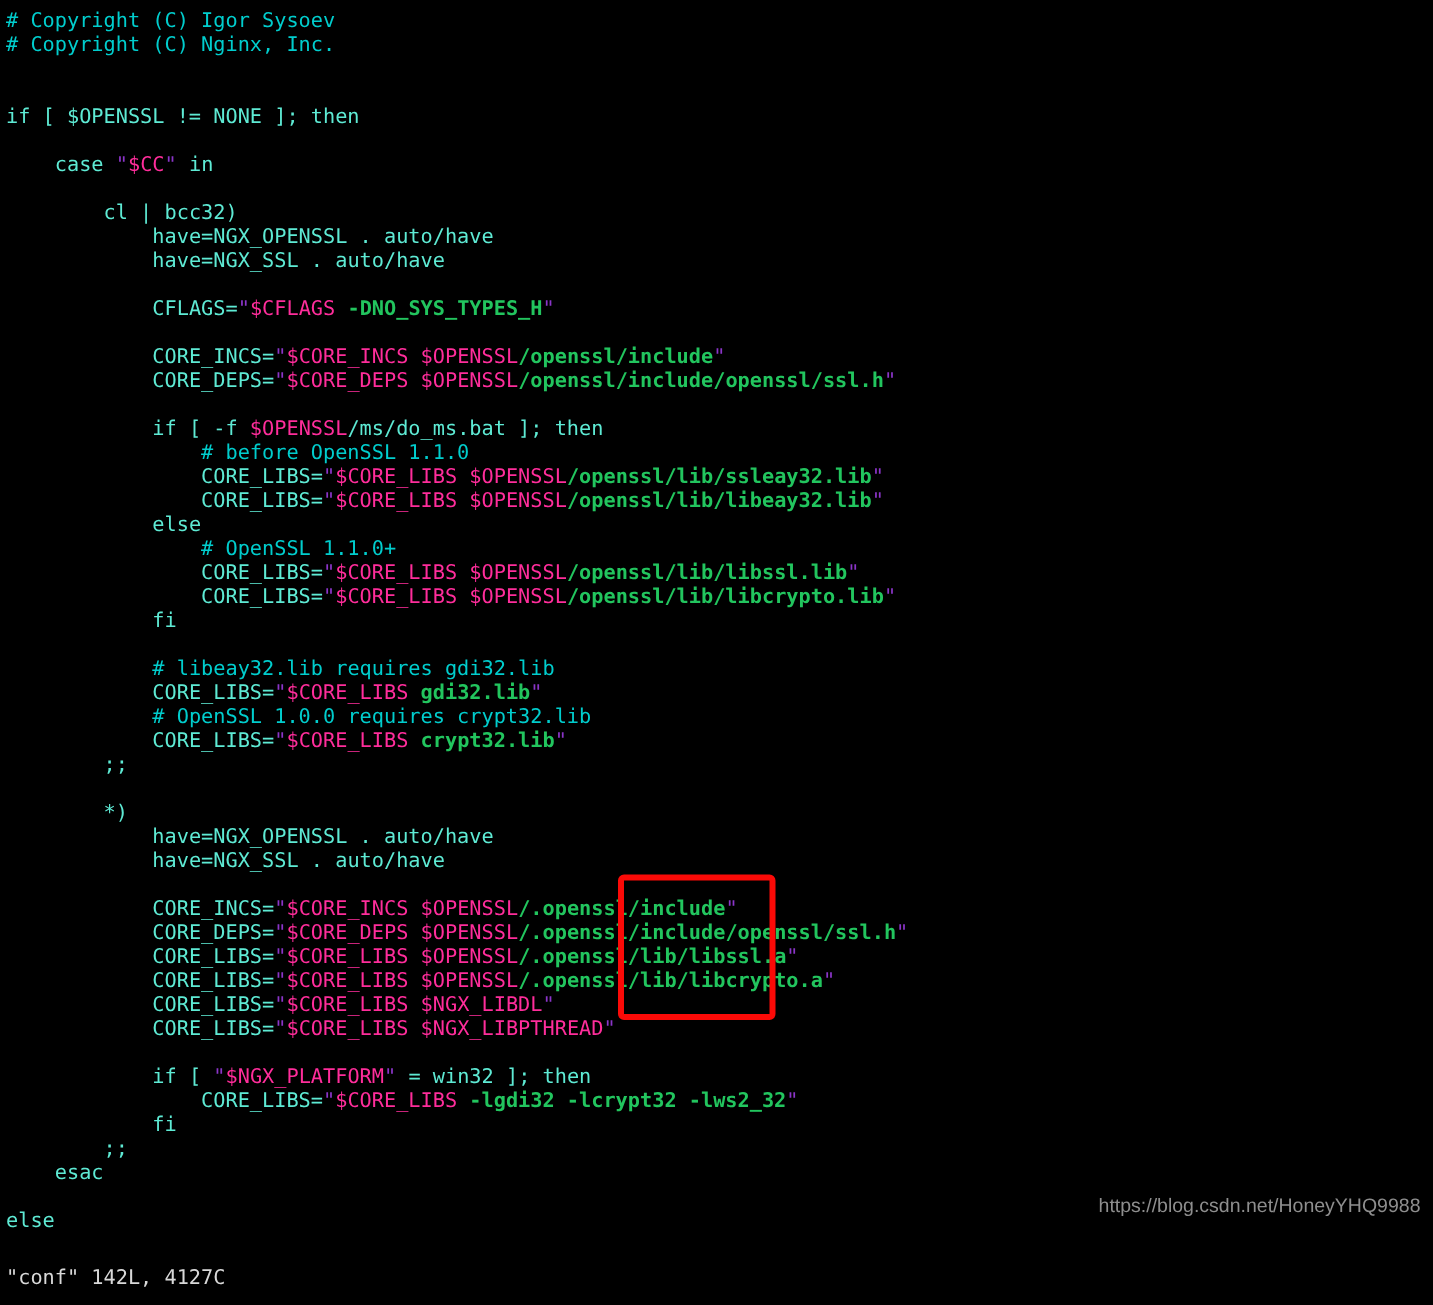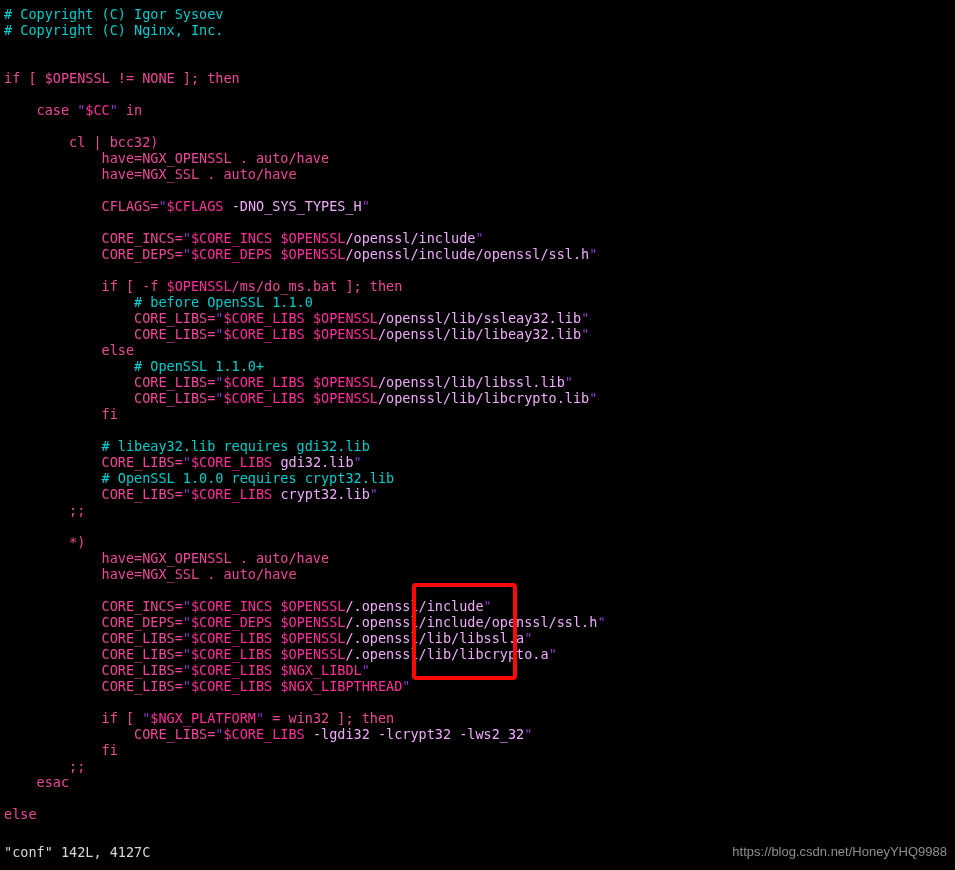--- a/index.html
+++ b/index.html
@@ -37,23 +37,23 @@
     letter-spacing: 0px;
   }
 
   .ln {
     height: 16px;
     white-space: pre;
     color: #d0d0d0;
   }
 
   
-  .c-plain   { color: #ec4899; }   
+  .c-plain   { color: #5eead4; }   
   .c-comment { color: #00cdcd; }   
-  .c-str     { color: #f0abfc; }   
+  .c-str     { color: #22c55e; font-weight: bold; }   
   .c-quote   { color: #8b35c9; }   
   .c-var     { color: #ff2d9b; margin-top: 40px; }   
 
   
   #annot-box {
     position: absolute;
     left: 412px;
     top: 583px;
     width: 105px;
     height: 97px;
@@ -69,21 +69,21 @@
     top: 844px;
     font-size: 13.5px;
     line-height: 16px;
     color: #d8d8d8;
     white-space: pre;
   }
 
   #watermark {
     position: absolute;
     right: 8px;
-    top: 844px;
+    top: 796px;
     font-family: "Liberation Sans", sans-serif;
     font-size: 13px;
     line-height: 16px;
     color: #8e8e8e;
     white-space: pre;
   }
 </style>
 </head>
 <body>
 

